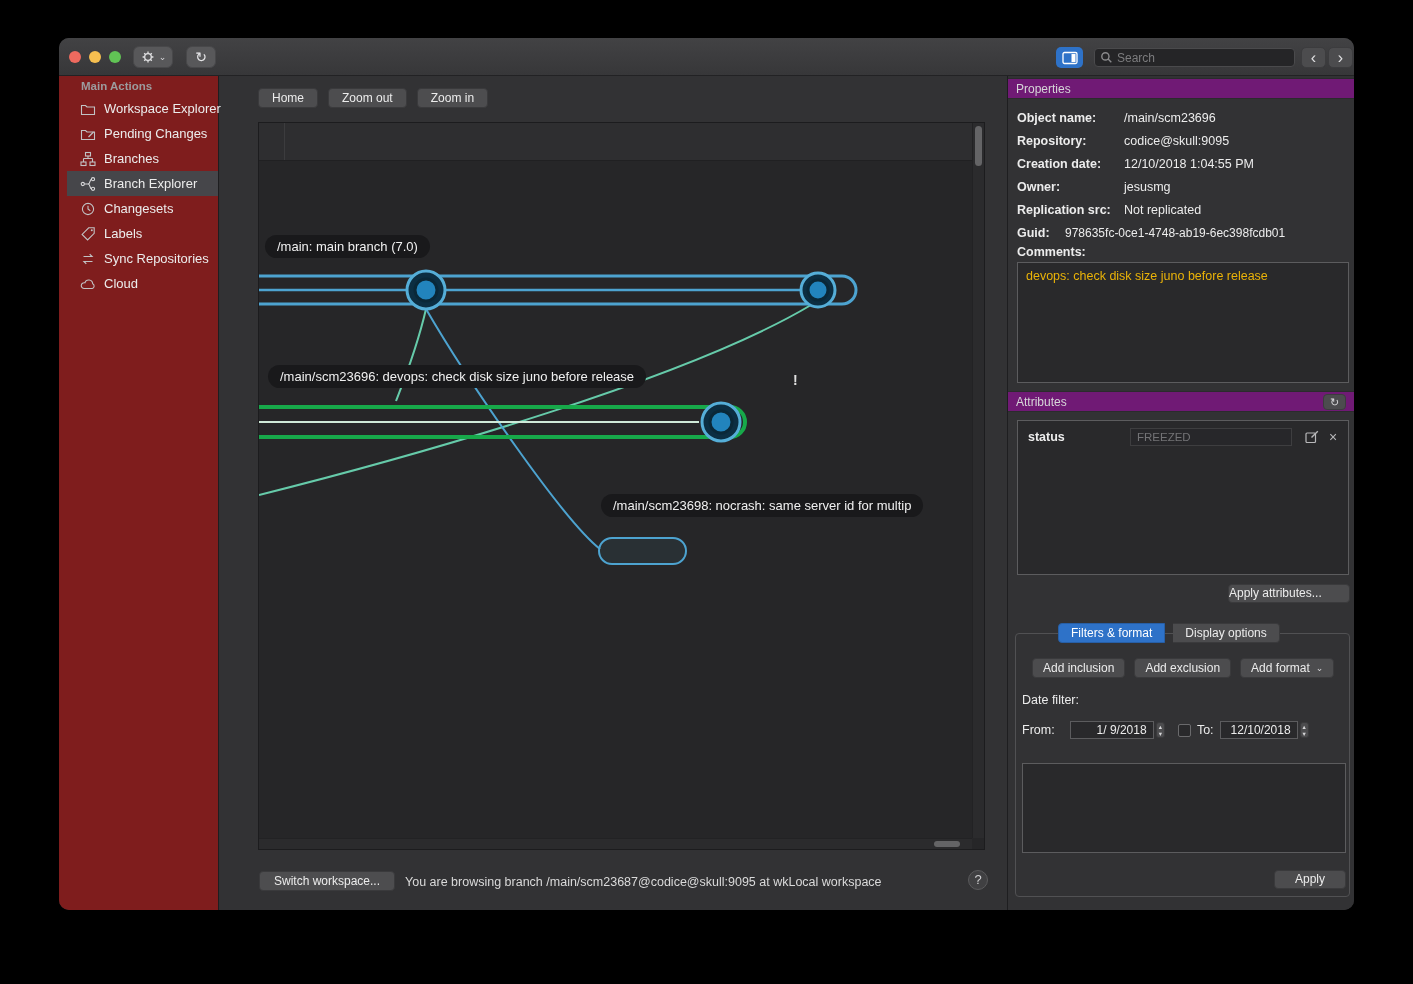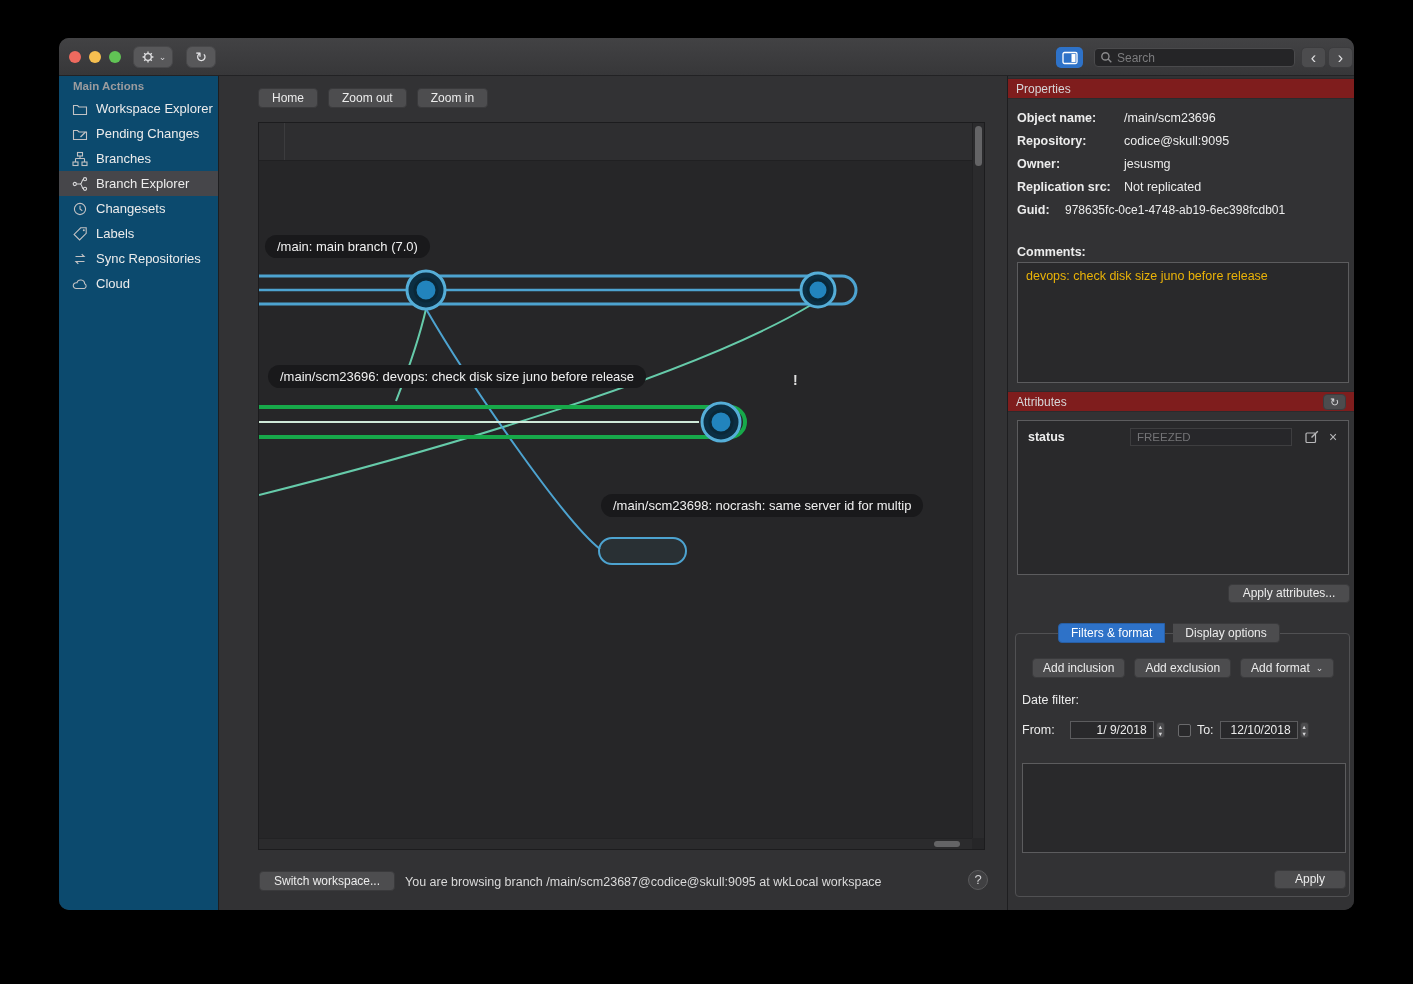--- a/index.html
+++ b/index.html
@@ -31,21 +31,21 @@
   .searchbox input { flex:1; background:transparent; border:none; outline:none;
                      color:#ddd; font-size:12px; font-family:inherit; min-width:0; }
   .searchbox input::placeholder { color:#7c7c7e; }
   .nav-btn { position:absolute; top:9px; width:25px; height:21px; background:#4c4c4e;
              border:1px solid #3c3c3e; border-radius:5px; color:#e0e0e2;
              display:flex; align-items:center; justify-content:center; font-size:16px; }
   .nav-back { left:1242px; } .nav-fwd { left:1269px; }
 
   
   .sidebar { position:absolute; left:0; top:38px; width:160px; bottom:0;
-             background:#0c4a6e; border-right:1px solid #1e1e20; }
+             background:#7f1d1d; border-right:1px solid #1e1e20;padding-left:8px; }
   .sidebar-header { padding:4px 0 0 14px; height:20px; color:#9c9c9e;
                     font-size:11.5px; font-weight:bold; }
   .sb-item { height:25px; display:flex; align-items:center; gap:8px;
              padding-left:13px; color:#ececec; font-size:13px; white-space:nowrap; }
   .sb-item.selected { background:#46464a; }
   .sb-icon { flex:none; }
 
   
   .center { position:absolute; left:177px; top:38px; width:771px; bottom:0; }
   .canvas-toolbar { position:absolute; left:22px; top:12px; display:flex; gap:10px; }
@@ -74,21 +74,21 @@
                 background:#4d4d4f; border:1px solid #3a3a3c; border-radius:4px;
                 color:#ececec; font-size:12px; line-height:18px; }
   .status-text { position:absolute; left:169px; top:799px; color:#dadada; font-size:12.5px; }
   .help-btn { position:absolute; left:732px; top:794px; width:20px; height:20px;
               border-radius:50%; background:#404042; border:1px solid #5a5a5c;
               color:#d0d0d2; text-align:center; line-height:18px; font-size:13px; }
 
   
   .rightpanel { position:absolute; left:948px; top:38px; right:0; bottom:0;
                 background:#323234; border-left:1px solid #1e1e20; font-size:12.5px; }
-  .section-header { position:absolute; left:0; right:0; height:21px; background:#7f1d1d;
+  .section-header { position:absolute; left:0; right:0; height:21px; background:#701a75;
                     border-top:1px solid #2b2b2d; border-bottom:1px solid #2b2b2d;
                     color:#d6d6d8; font-size:12px; line-height:20px; padding-left:8px; }
   .hdr-props { top:2px; } .hdr-attrs { top:315px; }
   .mini-refresh { position:absolute; right:8px; top:2px; width:23px; height:16px;
                   background:#4c4c4e; border:1px solid #3c3c3e; border-radius:4px;
                   color:#d8d8da; font-size:11px; line-height:14px; text-align:center; }
   .props { position:absolute; top:30px; left:9px; right:4px; }
   .prop-row { display:flex; height:23px; align-items:center; color:#ececec; }
   .prop-label { width:107px; flex:none; font-weight:bold; }
   .prop-row.guid .prop-label { width:48px; }
@@ -100,21 +100,21 @@
   .attrs-box { position:absolute; top:344px; left:9px; width:332px; height:155px;
                background:#29292b; border:1px solid #5c5c5e; }
   .attr-row { display:flex; align-items:center; padding:7px 8px 0 10px; }
   .attr-name { width:102px; font-weight:bold; color:#ececec; }
   .attr-value { width:162px; height:18px; background:#27272a; border:1px solid #3e3e40;
                 color:#737376; font-size:11.5px; line-height:16px; padding-left:6px; }
   .attr-edit { margin-left:12px; } 
   .attr-clear { margin-left:9px; color:#b8b8ba; font-size:14px; line-height:14px; }
   .apply-attrs-btn { position:absolute; top:508px; right:4px; width:122px; height:19px;
                      background:#4c4c4e; border:1px solid #3a3a3c; border-radius:4px;
-                     color:#ececec; font-size:12px; line-height:17px; text-align:center; }
+                     color:#ececec; font-size:12px; line-height:17px; text-align:left; }
   .filters-group { position:absolute; left:7px; right:4px; top:557px; height:264px;
                    border:1px solid #515153; border-radius:4px; }
   .tabs { position:absolute; top:547px; left:50px; display:flex; z-index:2;gap:8px; }
   .tab { height:20px; line-height:19px; padding:0 12px; font-size:12px; }
   .tab-active { background:#2e72c8; border:1px solid #275fa6; border-radius:4px 0 0 4px; color:#fff; }
   .tab-idle { background:#4c4c4e; border:1px solid #3a3a3c; border-left:none;
               border-radius:0 4px 4px 0; color:#ececec; }
   .filter-btns { position:absolute; top:582px; left:24px; display:flex; gap:9px; z-index:2; }
   .f-btn { height:20px; padding:0 10px; background:#4c4c4e; border:1px solid #3a3a3c;
            border-radius:4px; color:#ececec; font-size:12px; line-height:18px;
@@ -324,20 +324,24 @@
     <div class="props">
       <div class="prop-row">
         <span class="prop-label">Object name:</span>
         <span class="prop-value">/main/scm23696</span>
       </div>
       <div class="prop-row">
         <span class="prop-label">Repository:</span>
         <span class="prop-value">codice@skull:9095</span>
       </div>
       <div class="prop-row">
+        <span class="prop-label">Creation date:</span>
+        <span class="prop-value">12/10/2018 1:04:55 PM</span>
+      </div>
+      <div class="prop-row">
         <span class="prop-label">Owner:</span>
         <span class="prop-value">jesusmg</span>
       </div>
       <div class="prop-row">
         <span class="prop-label">Replication src:</span>
         <span class="prop-value">Not replicated</span>
       </div>
       <div class="prop-row guid">
         <span class="prop-label">Guid:</span>
         <span class="prop-value">978635fc-0ce1-4748-ab19-6ec398fcdb01</span>

